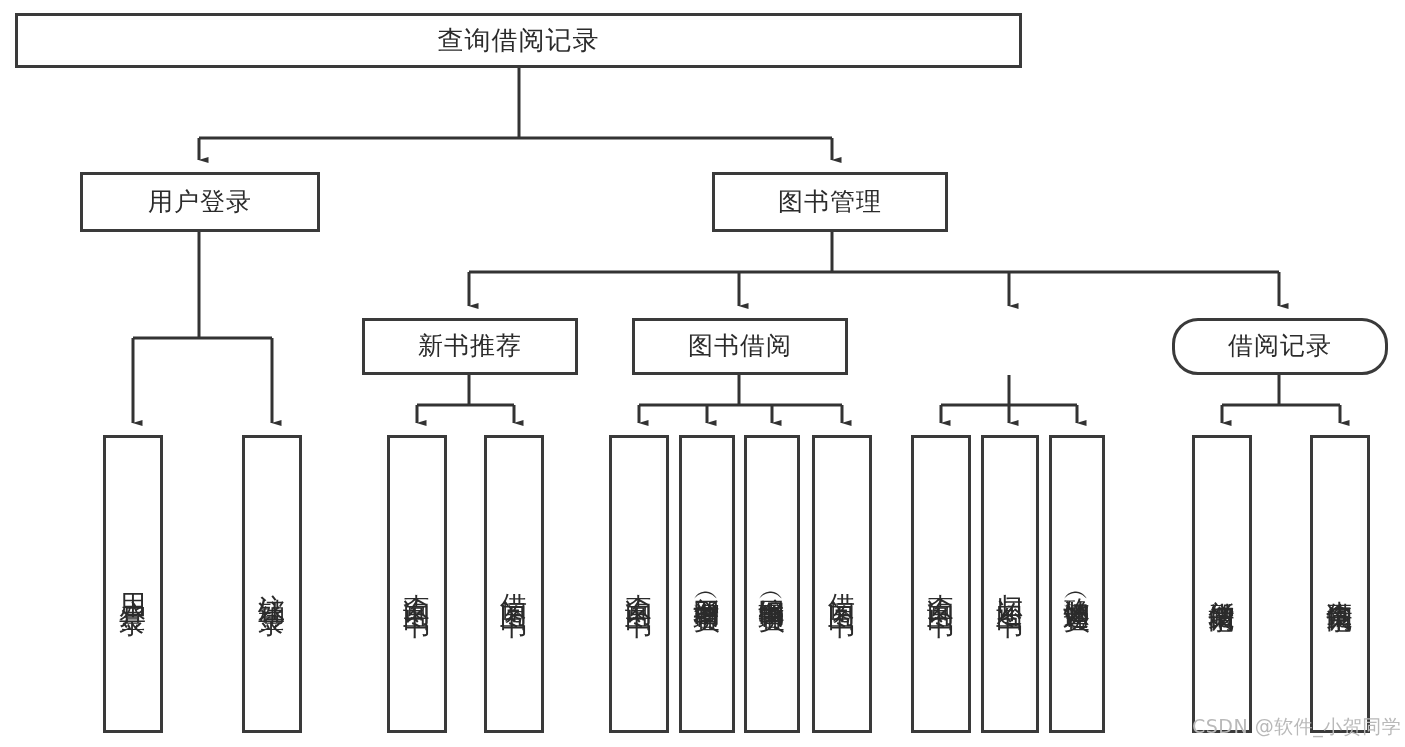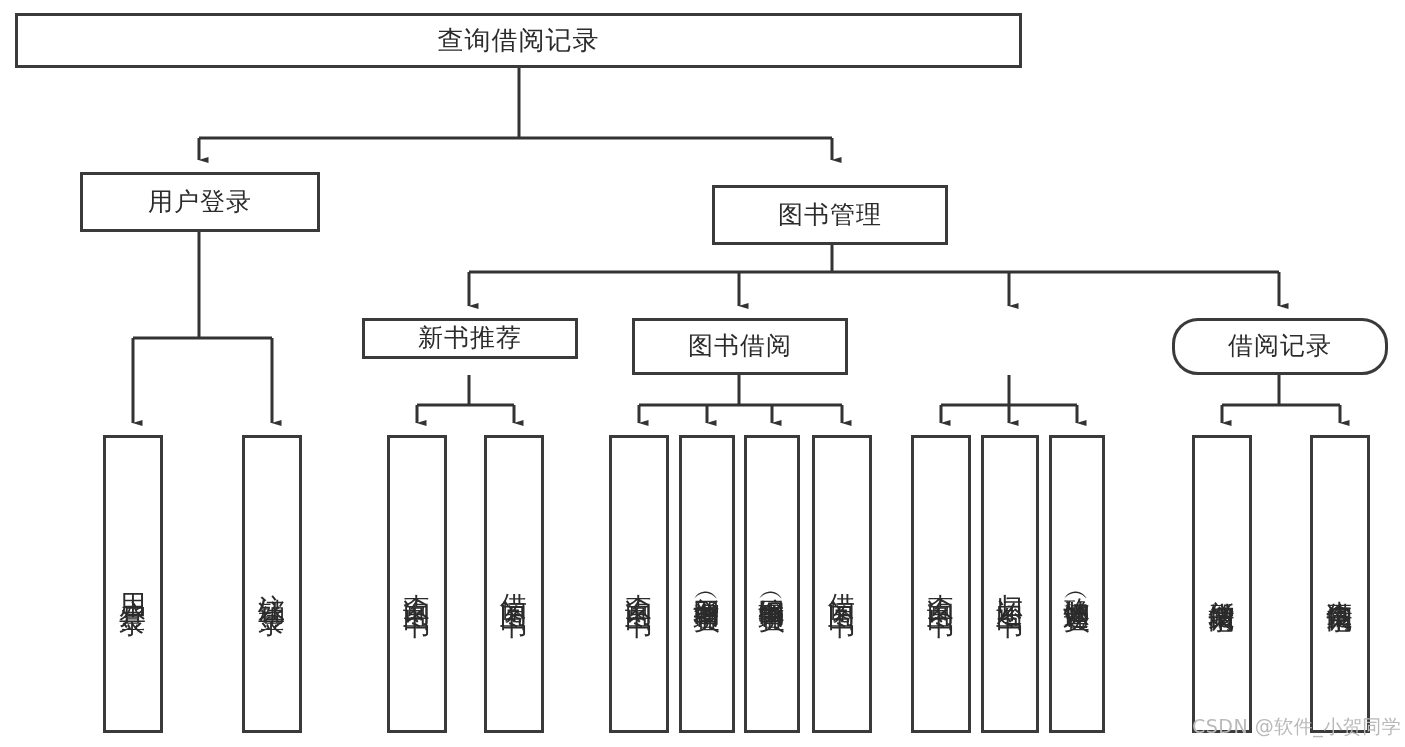--- a/index.html
+++ b/index.html
@@ -87,25 +87,25 @@
     </g>
   </svg>
 
   <div class="node h-node root" style="left:15px;top:13px;width:1007px;height:55px;">
     <span class="lbl">查询借阅记录</span>
   </div>
 
   <div class="node h-node" style="left:80px;top:172px;width:240px;height:60px;">
     <span class="lbl">用户登录</span>
   </div>
-  <div class="node h-node" style="left:712px;top:172px;width:236px;height:60px;margin-top:13px;">
+  <div class="node h-node" style="left:712px;top:172px;width:236px;height:60px;">
     <span class="lbl">图书管理</span>
   </div>
 
-  <div class="node h-node" style="left:362px;top:318px;width:216px;height:41px;">
+  <div class="node h-node" style="left:362px;top:318px;width:216px;height:57px;">
     <span class="lbl">新书推荐</span>
   </div>
   <div class="node h-node" style="left:632px;top:318px;width:216px;height:57px;">
     <span class="lbl">图书借阅</span>
   </div>
   <div class="node h-node" style="left:1172px;top:318px;width:216px;height:57px;border-radius:26px;">
     <span class="lbl">借阅记录</span>
   </div>
 
   <div class="node v-node" style="left:103px;top:435px;width:60px;height:298px;">

